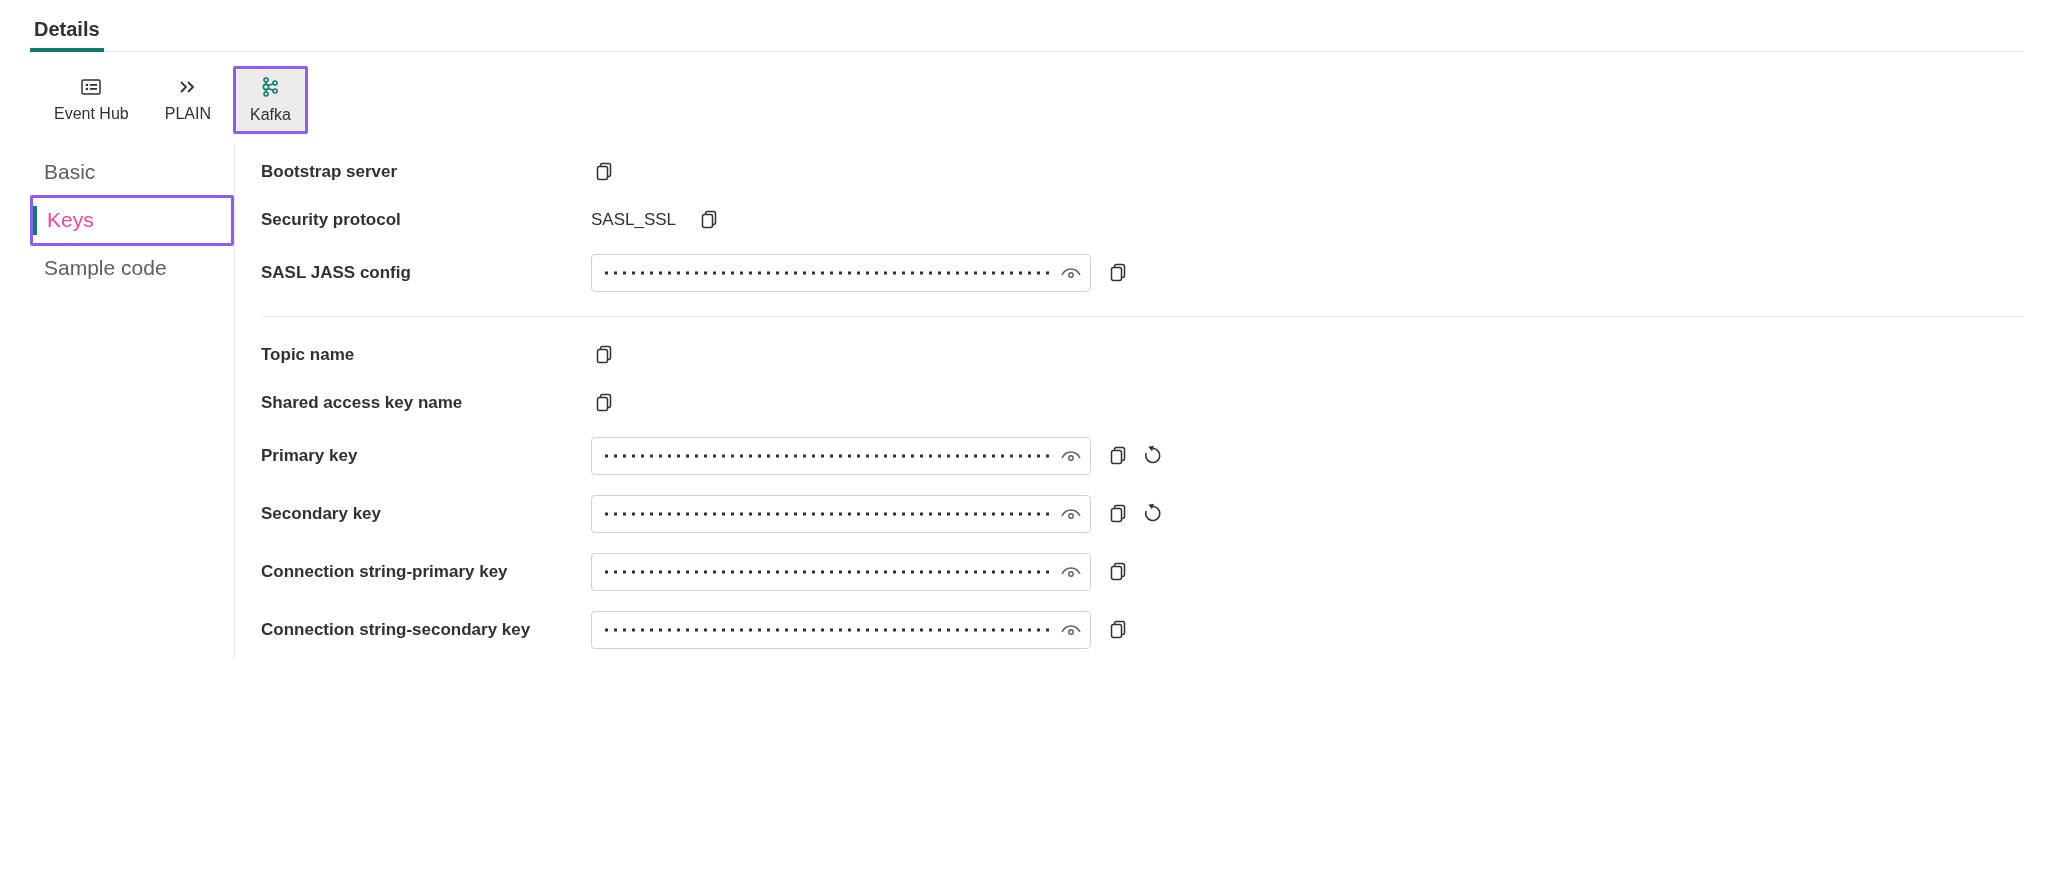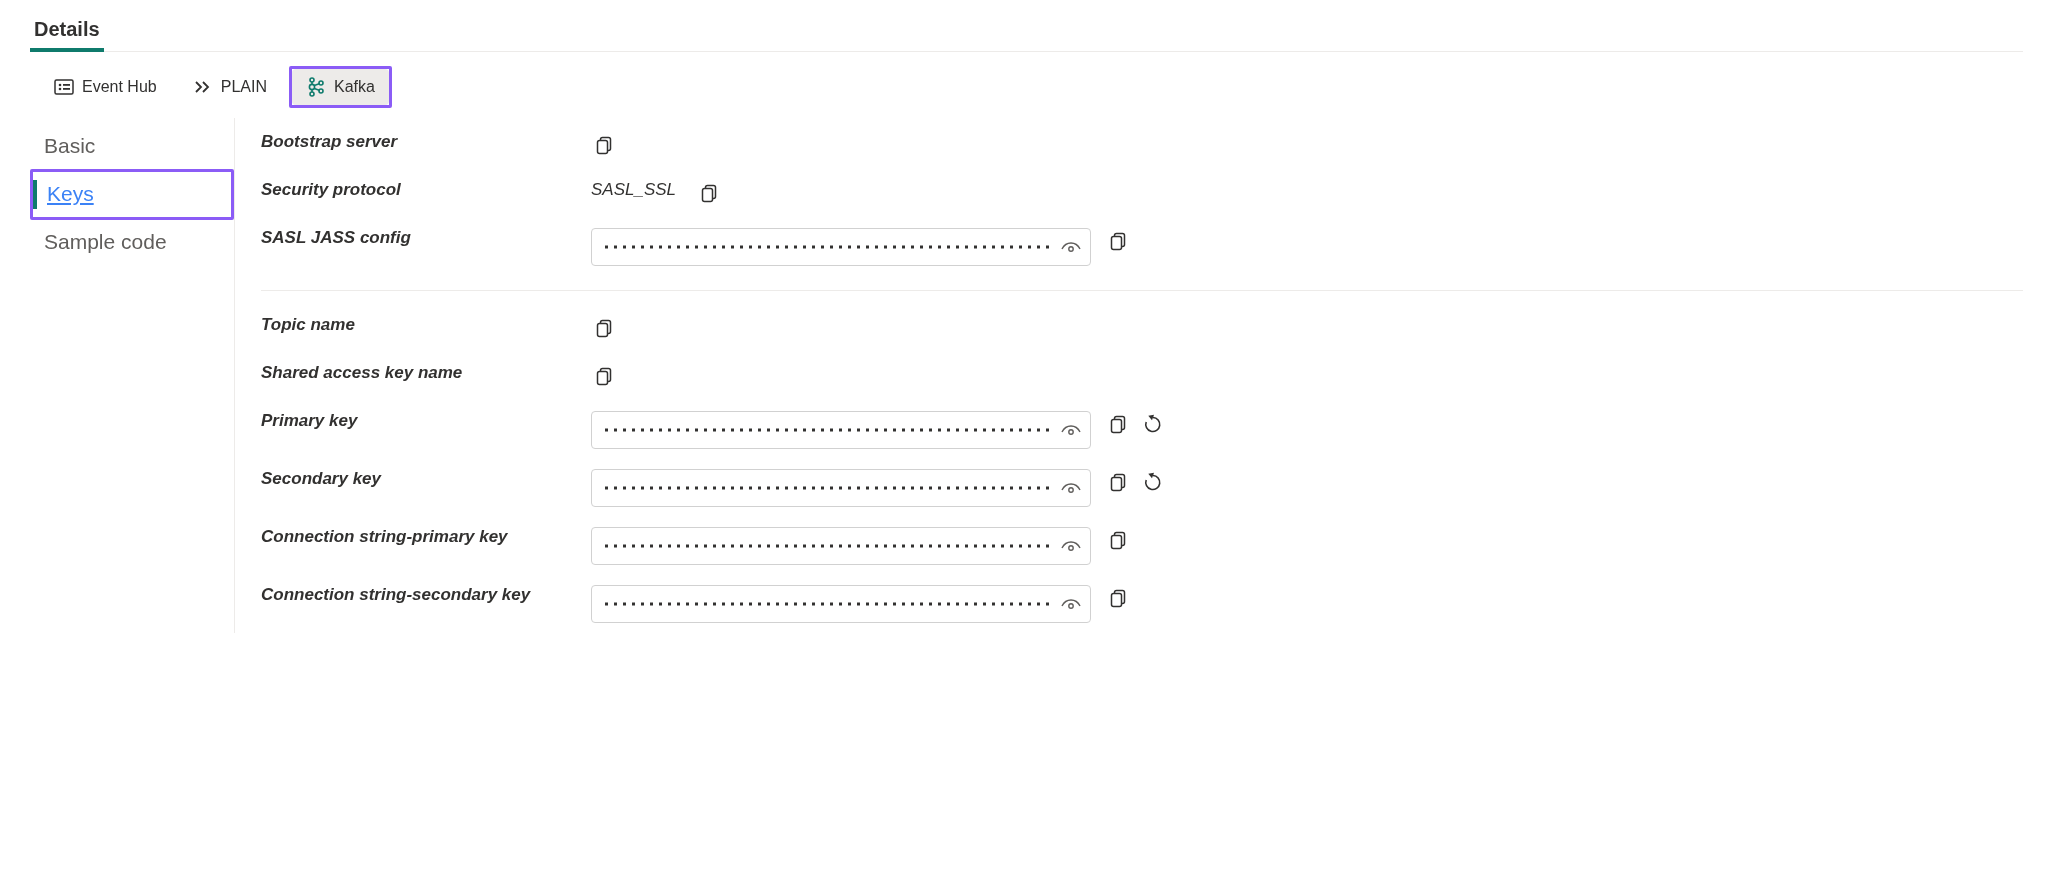--- a/index.html
+++ b/index.html
@@ -44,20 +44,21 @@
   }
   .proto-tab {
     display: inline-flex;
     align-items: center;
     gap: 8px;
     padding: 7px 14px;
     font-size: 16px;
     color: #323130;
     cursor: pointer;
     border-radius: 4px;
+    flex-direction: column;
   }
   .proto-tab.active {
     background: #edebe9;
   }
   .proto-tab .ic { display:inline-flex; align-items:center; justify-content:center; }
   .red-box {
     border: 3px solid #8b5cf6;
     border-radius: 2px;
   }
   .red-box.proto { padding: 0; }
@@ -72,45 +73,43 @@
     padding-top: 6px;
   }
   .side-item {
     padding: 10px 0 11px 14px;
     font-size: 21px;
     color: #605e5c;
     cursor: pointer;
     position: relative;
   }
   .side-item.active {
-    color: #3b82f6;
+    color: #ec4899;
     font-weight: 400;
-    text-decoration: underline;
   }
   .side-item.active::before {
     content: "";
     position: absolute;
     left: 0;
     top: 8px;
     bottom: 8px;
     width: 4px;
     background: #0f7b6c;
   }
   .red-box.side {
     display: block;
   }
   .main {
     flex: 1;
     padding: 4px 0 0 26px;
   }
   .row {
     display: flex;
-    align-items: flex-start;
+    align-items: center;
     padding: 10px 0;
-    font-style: italic;
   }
   .row-label {
     width: 330px;
     flex-shrink: 0;
     font-size: 17px;
     font-weight: 600;
     color: #323130;
   }
   .row-value {
     font-size: 17px;

